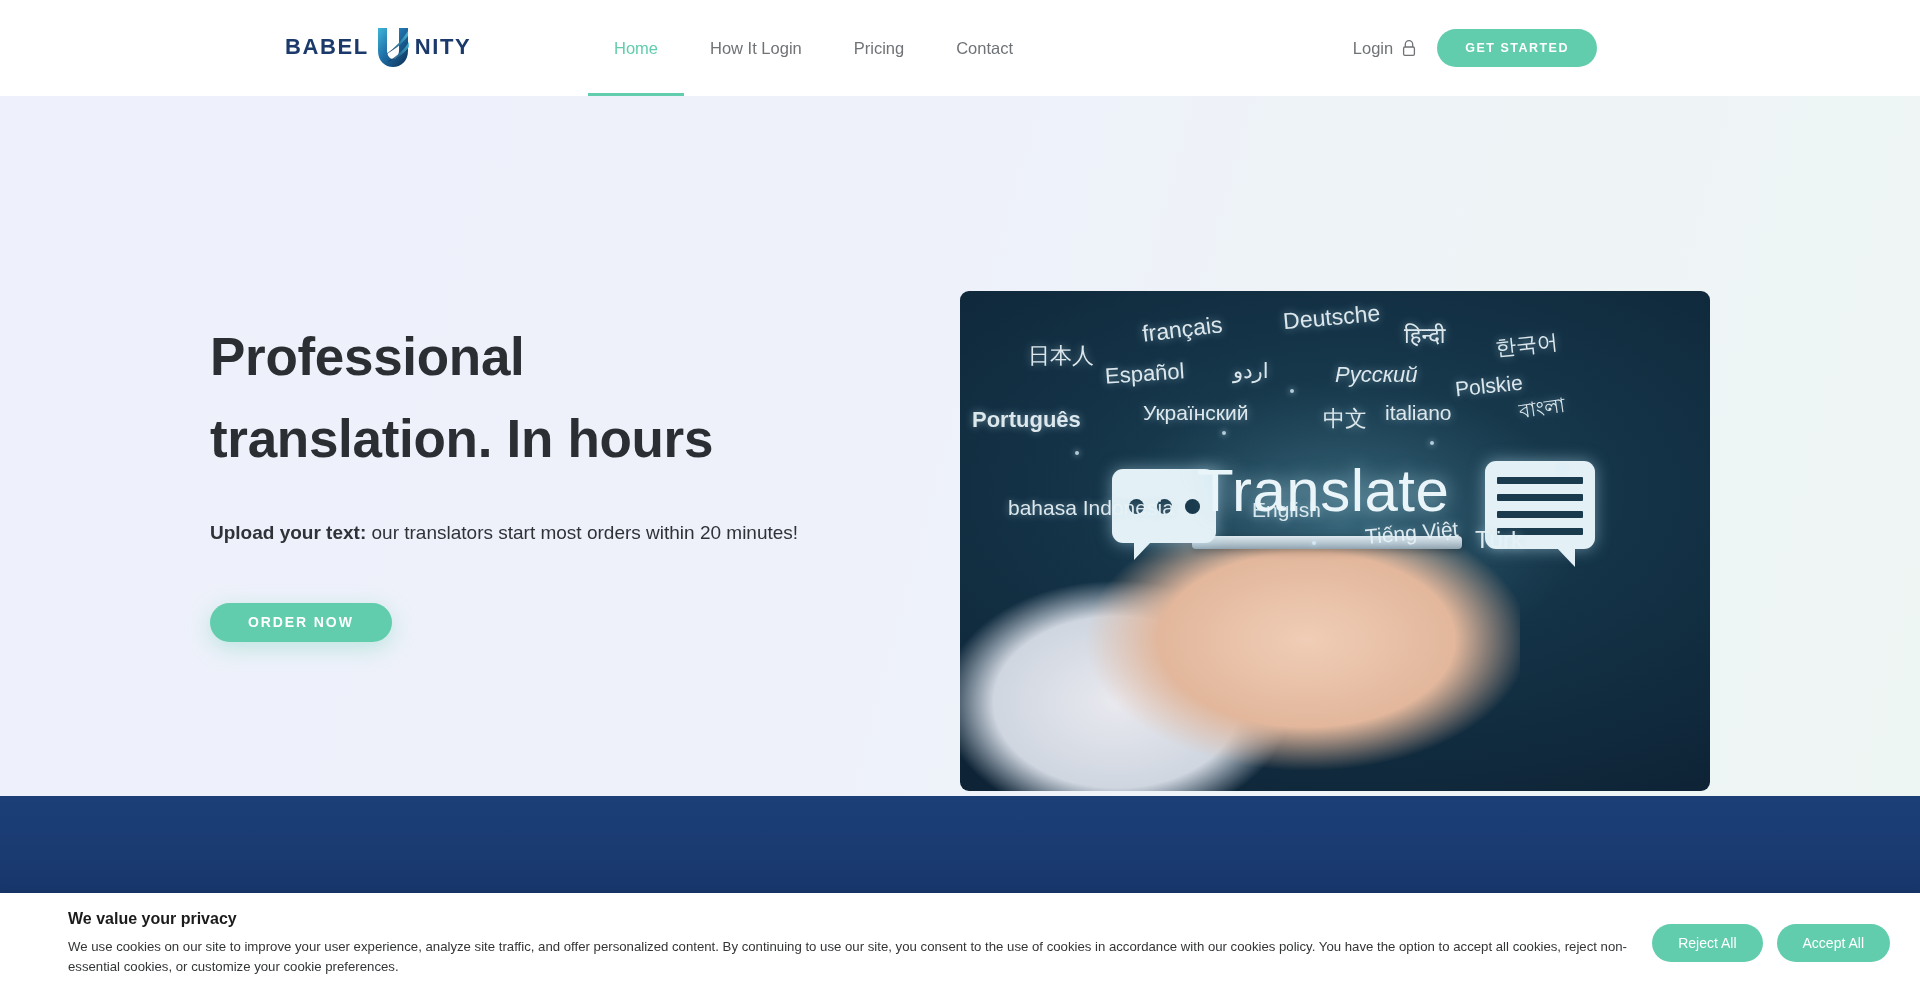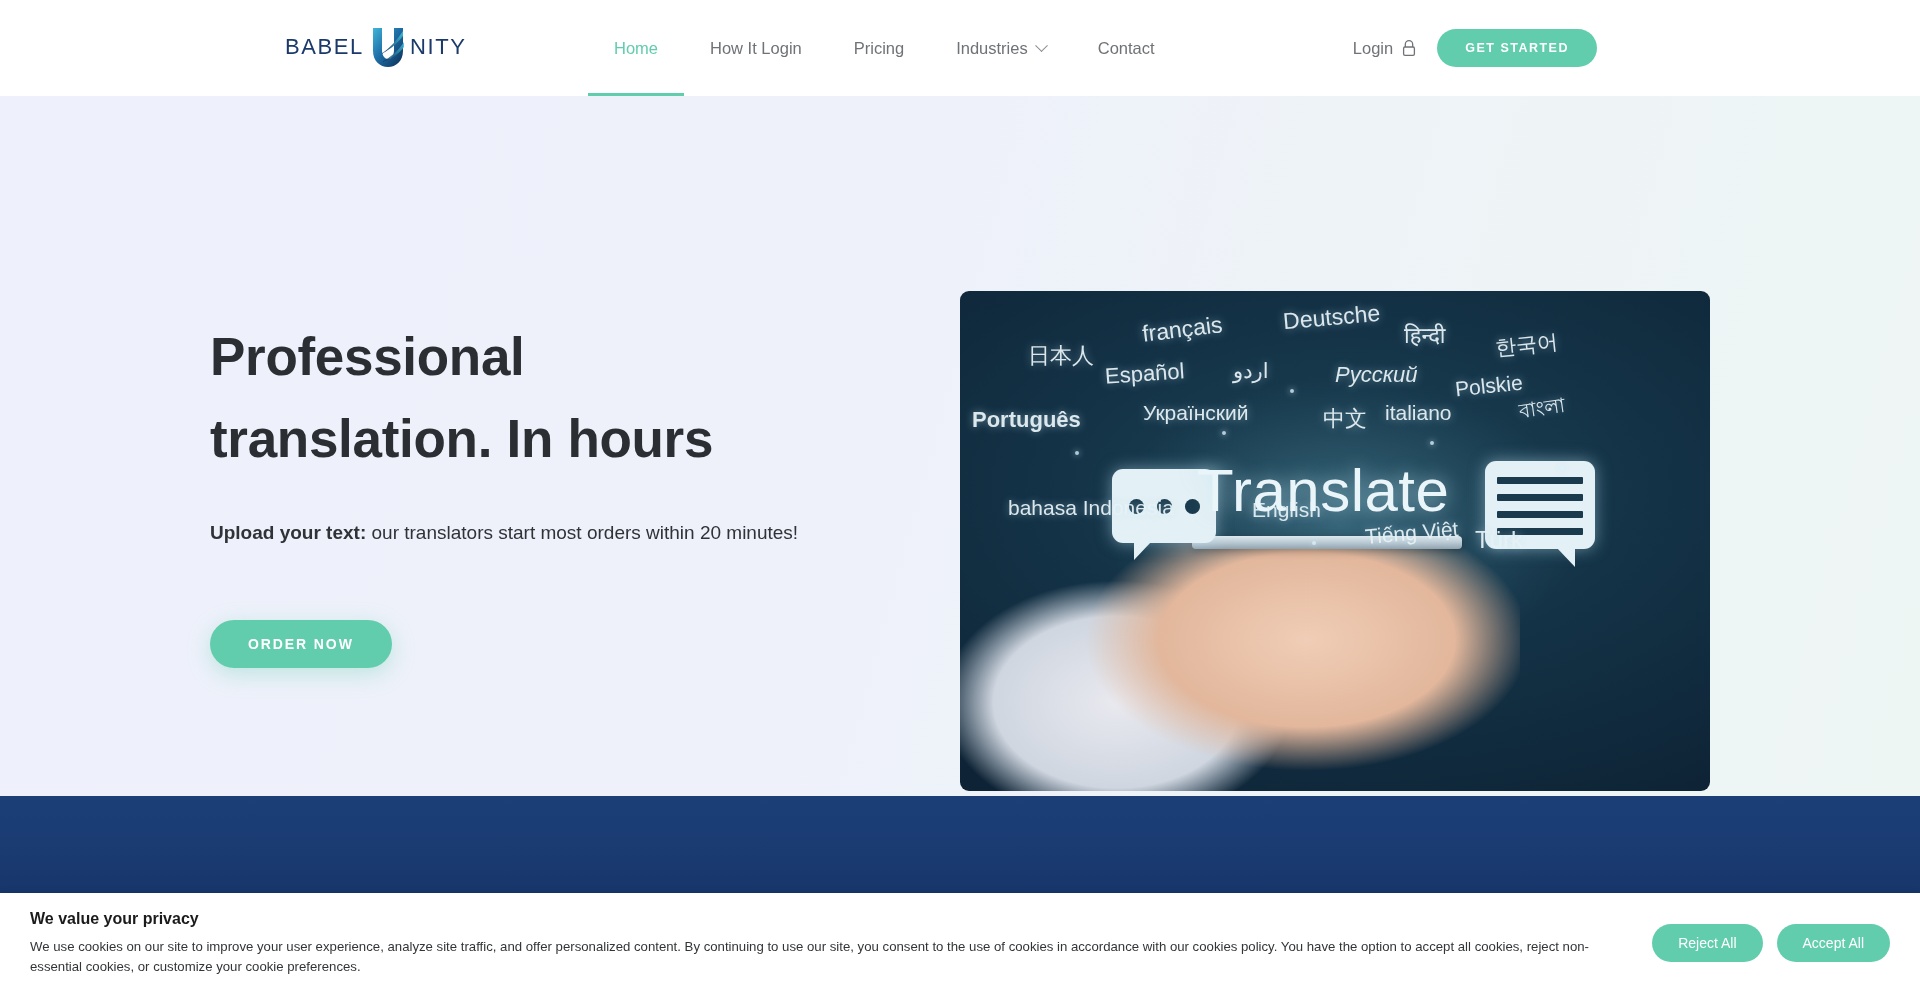--- a/index.html
+++ b/index.html
@@ -24,21 +24,21 @@
   .logo-wrap {
     position: absolute;
     left: 285px;
     top: 22px;
     display: flex;
     align-items: center;
     height: 50px;
   }
   .logo-text-a, .logo-text-b {
     font-size: 22px;
-    font-weight: 400;
+    font-weight: 700;
     letter-spacing: 1.6px;
     color: #1b3a6b;
     font-family: "Liberation Sans", sans-serif;
   }
   .logo-mark {
     width: 42px;
     height: 46px;
     margin: 0 1px 0 3px;
     position: relative;
     top: 1px;
@@ -138,26 +138,26 @@
     letter-spacing: -0.3px;
   }
   .hero-sub {
     margin-top: 38px;
     font-size: 19px;
     color: #2f3338;
     line-height: 1.6;
   }
   .hero-sub b { font-weight: 700; }
   .btn-order {
-    margin-top: 71px;
+    margin-top: 54px;
     background: #62cdad;
     color: #ffffff;
     border: none;
     border-radius: 40px;
-    height: 48px;
+    height: 39px;
     padding: 0 38px;
     font-size: 14px;
     font-weight: 700;
     letter-spacing: 1.9px;
     cursor: pointer;
     font-family: "Liberation Sans", sans-serif;
     box-shadow: 0 6px 22px rgba(98,205,173,0.35);
   }
 
   
@@ -278,22 +278,23 @@
     left: 0; bottom: 0;
     width: 1920px;
     height: 100px;
     background: #ffffff;
     box-shadow: 0 -1px 6px rgba(0,0,0,0.10);
     display: flex;
     align-items: center;
     z-index: 90;
   }
   .cookie-text-wrap {
-    padding-left: 30px;
+    padding-left: 41px;
     max-width: 1620px;
+    margin-left: 27px;
   }
   .cookie-title {
     font-size: 16px;
     font-weight: 700;
     color: #1b1b1b;
     margin-bottom: 9px;
   }
   .cookie-body {
     font-size: 13.2px;
     color: #333537;
@@ -352,24 +353,20 @@
     <div class="nav-item active">
       <span>Home</span>
     </div>
     <div class="nav-item">
       <span>How It Login</span>
     </div>
     <div class="nav-item">
       <span>Pricing</span>
     </div>
     <div class="nav-item">
-      <span>Industries</span>
-      <i class="nav-caret"></i>
-    </div>
-    <div class="nav-item">
       <span>Contact</span>
     </div>
   </nav>
 
   <div class="header-right">
     <div class="login-link">
       <span>Login</span>
       <span class="lock-icon">
         <svg viewBox="0 0 16 18" width="16" height="18" aria-hidden="true">
           <path d="M4.3 8 V5.4 a3.7 3.7 0 0 1 7.4 0 V8" fill="none" stroke="#6f7276" stroke-width="1.3"></path>

